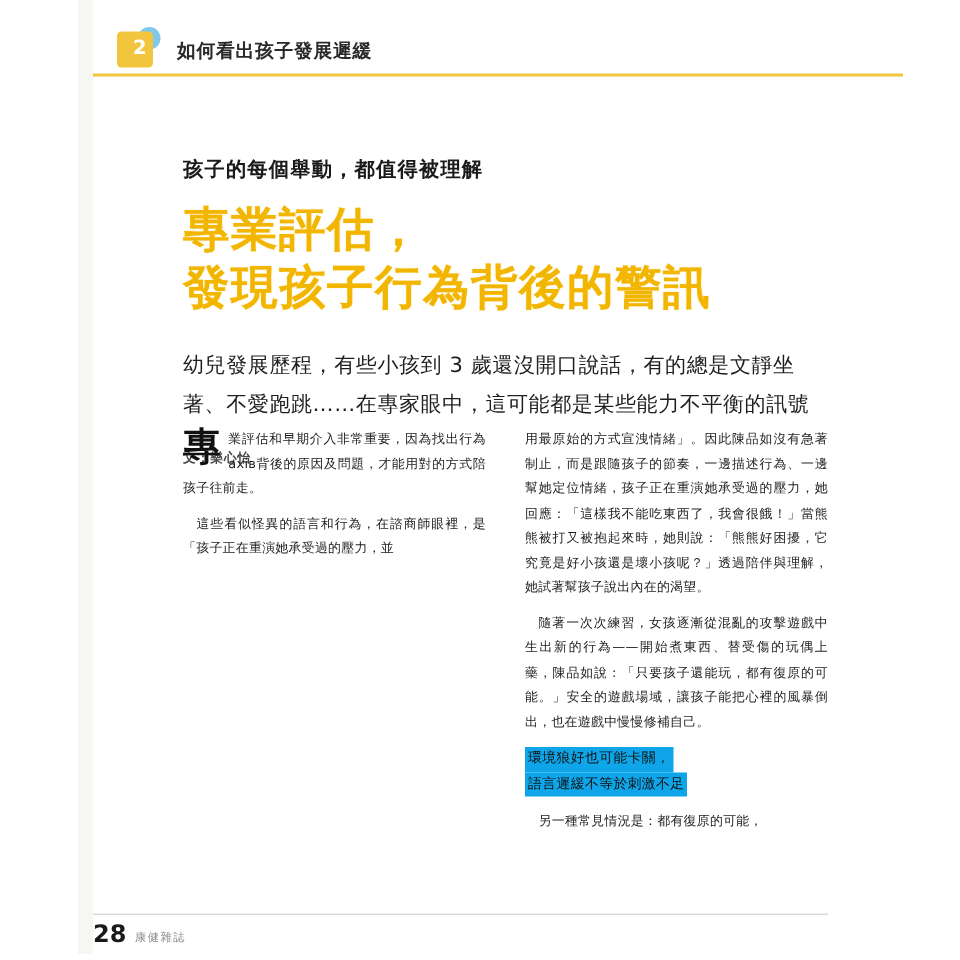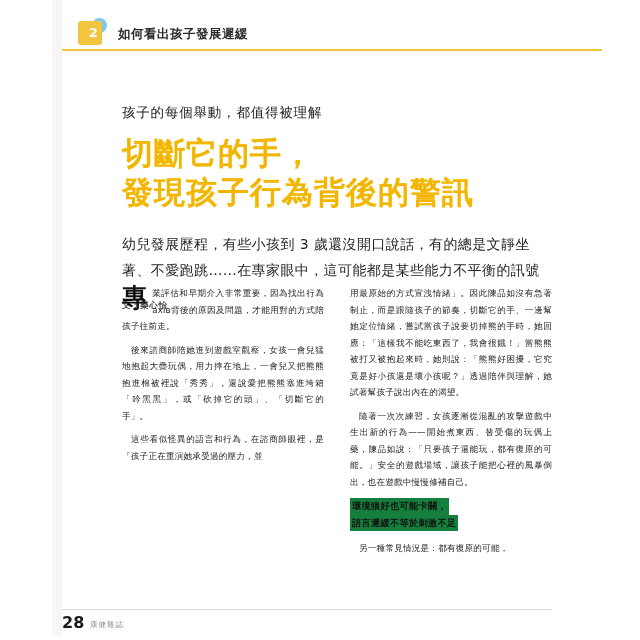--- a/index.html
+++ b/index.html
@@ -94,21 +94,21 @@
 
   
   .headline-zone {
     position: absolute;
     left: 122px;
     top: 104px;
     width: 430px;
   }
   .kicker {
     font-size: 13.5px;
-    font-weight: normal;
+    font-weight: bold;
     color: #1a1a1a;
     letter-spacing: 0.8px;
     margin-bottom: 12px;
   }
   .bigtitle {
     font-size: 31px;
     font-weight: bold;
     color: #f2b600;
     line-height: 1.26;
     letter-spacing: 1px;
@@ -168,24 +168,24 @@
     color: #111;
     margin: 1px 5px 0 0;
   }
 
   
   .hl-block {
     margin: 8px 0 9px 0;
   }
   .hl-line {
     display: table;
-    background: #15803d;
+    background: #0ea5e9;
     color: #111;
     font-size: 9.2px;
-    font-weight: bold;
+    font-weight: normal;
     line-height: 1.6;
     padding: 1px 2px;
     letter-spacing: 0.3px;
   }
 
   
   .footer {
     position: absolute;
     left: 0;
     bottom: 0;
@@ -238,37 +238,36 @@
       <div class="badge-square"></div>
       <div class="badge-num">2</div>
     </div>
     <div class="runhead-title">如何看出孩子發展遲緩</div>
     <div class="runhead-rule"></div>
   </div>
 
   <div class="headline-zone">
     <div class="kicker">孩子的每個舉動，都值得被理解</div>
     <div class="bigtitle">
-      <div>切斷它的手，</div>
+      <div>專業評估，</div>
       <div>發現孩子行為背後的警訊</div>
     </div>
     <div class="standfirst">幼兒發展歷程，有些小孩到 3 歲還沒開口說話，有的總是文靜坐著、不愛跑跳……在專家眼中，這可能都是某些能力不平衡的訊號</div>
     <div class="byline">文：樂心怡</div>
   </div>
 
   <div class="columns">
 
     <div class="col">
       <p class="dropcap-para"><span class="dropcap">專</span><span>業評估和早期介入非常重要，因為找出行為ахів背後的原因及問題，才能用對的方式陪孩子往前走。</span></p>
-      <p>後來諮商師陪她進到遊戲室觀察，女孩一會兒猛地抱起大疊玩偶，用力摔在地上，一會兒又把熊熊抱進棉被裡說「秀秀」，還說愛把熊熊塞進垮箱「吟黑黑」，或「砍掉它的頭」、「切斷它的手」。</p>
       <p>這些看似怪異的語言和行為，在諮商師眼裡，是「孩子正在重演她承受過的壓力，並</p>
     </div>
 
     <div class="col">
-      <p class="noindent">用最原始的方式宣洩情緒」。因此陳品如沒有急著制止，而是跟隨孩子的節奏，切斷它的手、一邊幫她定位情緒，嘗試當孩子說要切掉熊的手時，她回應：「這樣我不能吃東西了，我會很餓！」當熊熊被打又被抱起來時，她則說：「熊熊好困擾，它究竟是好小孩還是壞小孩呢？」透過陪伴與理解，她試著幫孩子說出內在的渴望。</p>
+      <p class="noindent">用最原始的方式宣洩情緒」。因此陳品如沒有急著制止，而是跟隨孩子的節奏，一邊描述行為、一邊幫她定位情緒，孩子正在重演她承受過的壓力，她回應：「這樣我不能吃東西了，我會很餓！」當熊熊被打又被抱起來時，她則說：「熊熊好困擾，它究竟是好小孩還是壞小孩呢？」透過陪伴與理解，她試著幫孩子說出內在的渴望。</p>
       <p>隨著一次次練習，女孩逐漸從混亂的攻擊遊戲中生出新的行為——開始煮東西、替受傷的玩偶上藥，陳品如說：「只要孩子還能玩，都有復原的可能。」安全的遊戲場域，讓孩子能把心裡的風暴倒出，也在遊戲中慢慢修補自己。</p>
       <div class="hl-block">
         <div class="hl-line">環境狼好也可能卡關，</div>
         <div class="hl-line">語言遲緩不等於刺激不足</div>
       </div>
       <p>另一種常見情況是：都有復原的可能，</p>
     </div>
 
   </div>
 

